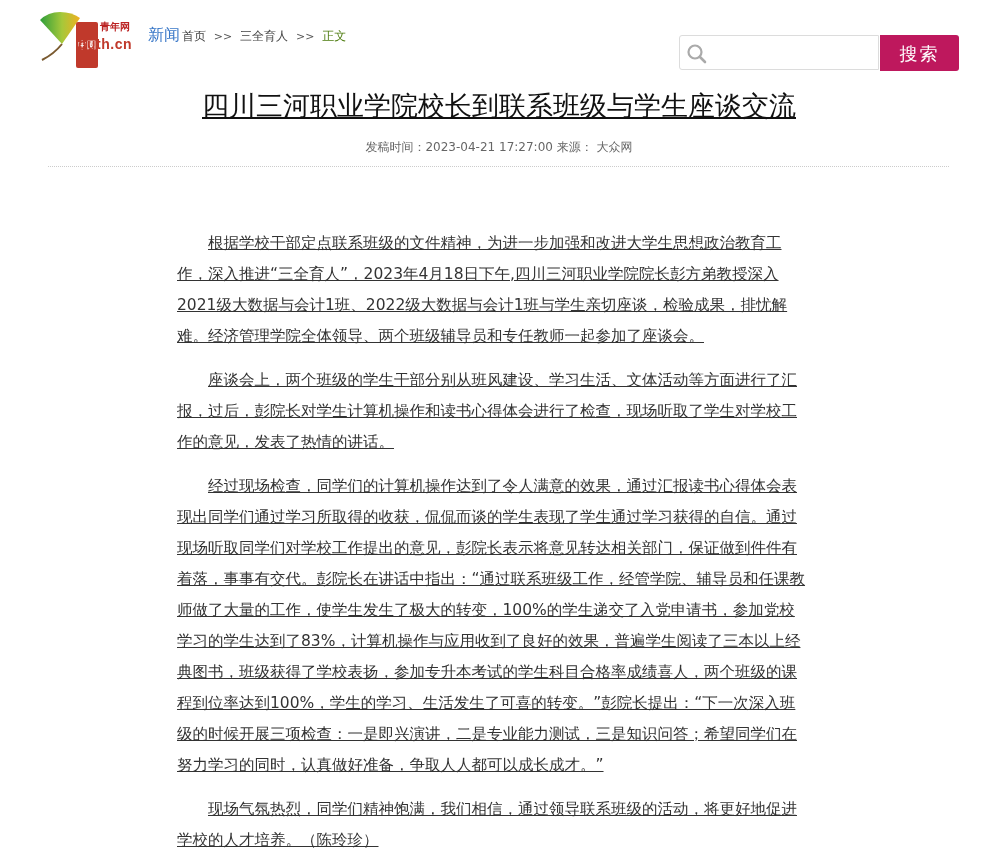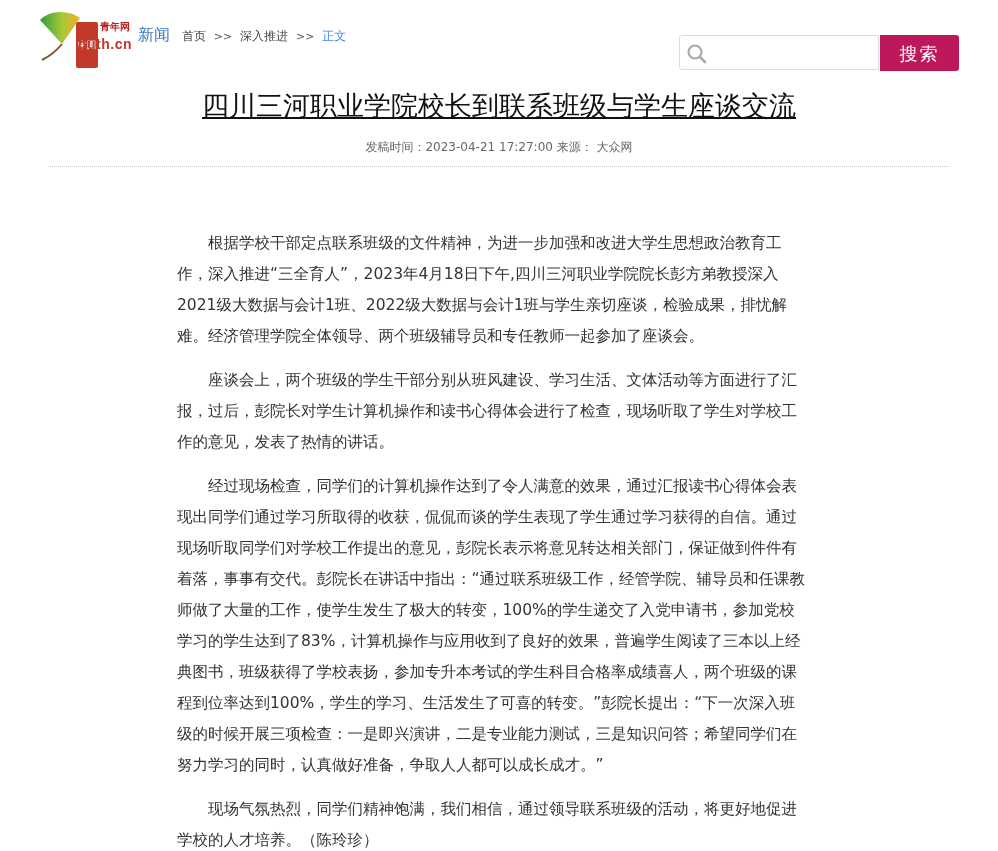--- a/index.html
+++ b/index.html
@@ -1,33 +1,33 @@
 <!DOCTYPE html>
 <html><head>
 <meta charset="utf-8">
 <style>
   html, body { margin:0; padding:0; background:#fff; }
   body { width:998px; height:851px; overflow:hidden; position:relative; font-family:"DejaVu Sans","Liberation Sans",sans-serif; color:#333; }
   .logo { position:absolute; left:38px; top:10px; width:100px; height:52px; }
   .logo .cn-badge { position:absolute; left:38px; top:12px; font-size:9px; color:#fff; background:#c0392b; padding:17px 2px; border-radius:2px; font-weight:bold; line-height:12px; }
   .logo .cn-name { position:absolute; left:62px; top:10px; font-size:10px; color:#b22; font-weight:bold; line-height:14px;text-align:right; }
   .logo .outh { position:absolute; left:40px; top:26px; font-family:"Liberation Sans",sans-serif; font-size:14px; font-weight:bold; color:#c0392b; letter-spacing:0.5px; }
-  .channel { position:absolute; left:138px; top:25px; font-size:16px; color:#3a78c8; }
+  .channel { position:absolute; left:148px; top:25px; font-size:16px; color:#3a78c8; }
   .crumb { position:absolute; left:182px; top:28px; font-size:12px; color:#444; }
   .crumb .sep { color:#555; margin:0 4px; font-size:11px; }
-  .crumb .cur { color:#3b82f6; }
+  .crumb .cur { color:#4d7c0f; }
   .search { position:absolute; left:679px; top:35px; width:200px; height:35px; border:1px solid #dcdcdc; border-radius:3px 0 0 3px; box-sizing:border-box; background:#fff; }
   .search svg { position:absolute; left:6px; top:7px; }
   .search input { position:absolute; left:32px; top:6px; width:160px; height:22px; border:none; outline:none; font-size:14px; background:transparent; }
   .search-btn { position:absolute; left:880px; top:35px; width:79px; height:36px; background:#be185d; color:#fff; border:none; border-radius:0 3px 3px 0; font-size:18px; letter-spacing:2px; text-align:center; line-height:36px; }
   .title { position:absolute; left:0; width:998px; top:88px; text-align:center; font-size:27px; color:#111; }
   .meta { position:absolute; left:0; width:998px; top:139px; text-align:center; font-size:12px; color:#666; }
   .divider { position:absolute; left:48px; width:901px; top:166px; border-top:1px dotted #ccc; }
   .article { position:absolute; left:177px; top:228px; width:645px; font-size:15.5px; line-height:31px; color:#333; }
-  .article p { margin:0 16px 13px 0; text-indent:2em; }
+  .article p { margin:0 16px 13px 0; text-indent:2em;text-decoration:underline; }
 </style>
 </head>
 <body>
 
 <div class="logo">
   <svg width="44" height="52" viewBox="0 0 44 52" style="position:absolute;left:0;top:0;">
     <defs>
       <linearGradient id="lg" x1="0" y1="0" x2="1" y2="0">
         <stop offset="0" stop-color="#2e9e3a"></stop>
         <stop offset="0.55" stop-color="#a6c83a"></stop>
@@ -40,21 +40,21 @@
   <span class="cn-badge">中國</span>
   <span class="cn-name">青年网</span>
   <span class="outh">outh.cn</span>
 </div>
 
 <div class="channel">新闻</div>
 
 <div class="crumb">
   <span>首页</span>
   <span class="sep">&gt;&gt;</span>
-  <span>深入推进</span>
+  <span>三全育人</span>
   <span class="sep">&gt;&gt;</span>
   <span class="cur">正文</span>
 </div>
 
 <div class="search">
   <svg width="22" height="22" viewBox="0 0 22 22">
     <circle cx="9" cy="9" r="6.5" stroke="#aaa" stroke-width="2.2" fill="none"></circle>
     <line x1="14" y1="14" x2="19" y2="19" stroke="#aaa" stroke-width="2.6" stroke-linecap="round"></line>
   </svg>
   <input type="text" placeholder="" style="">

